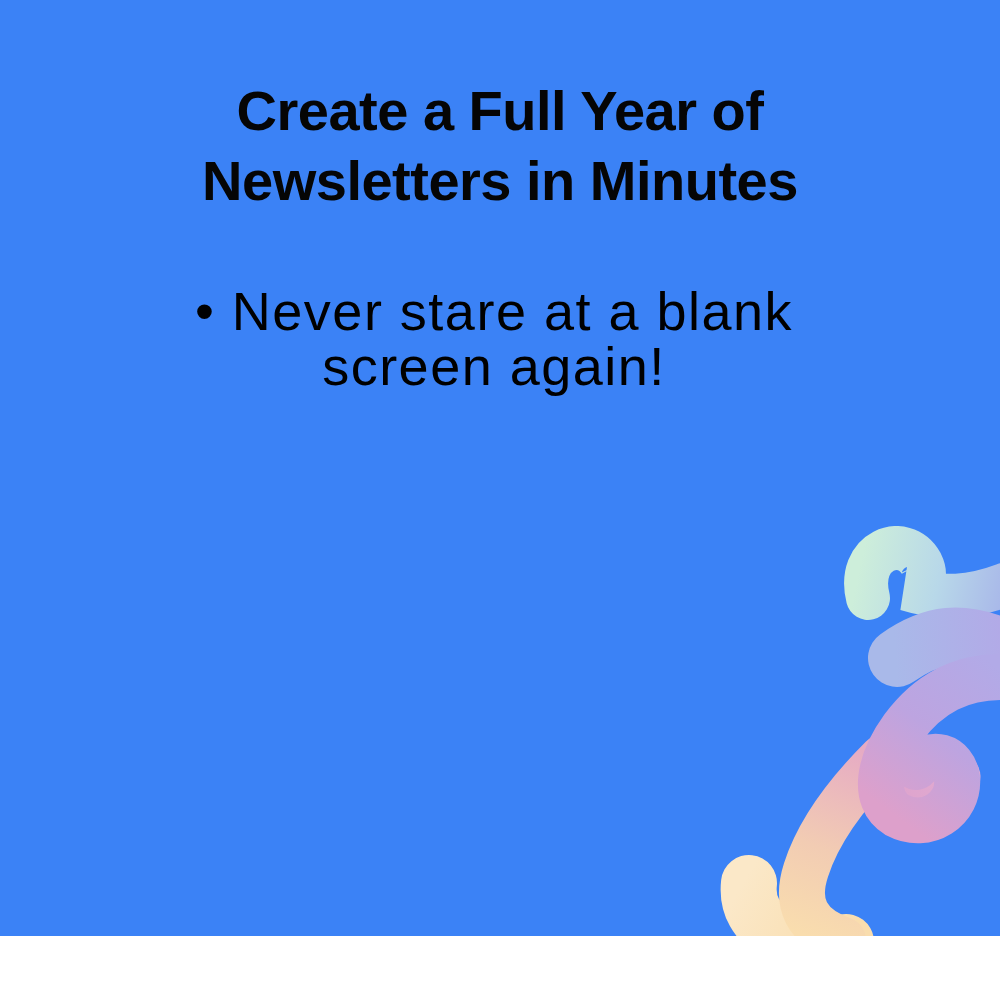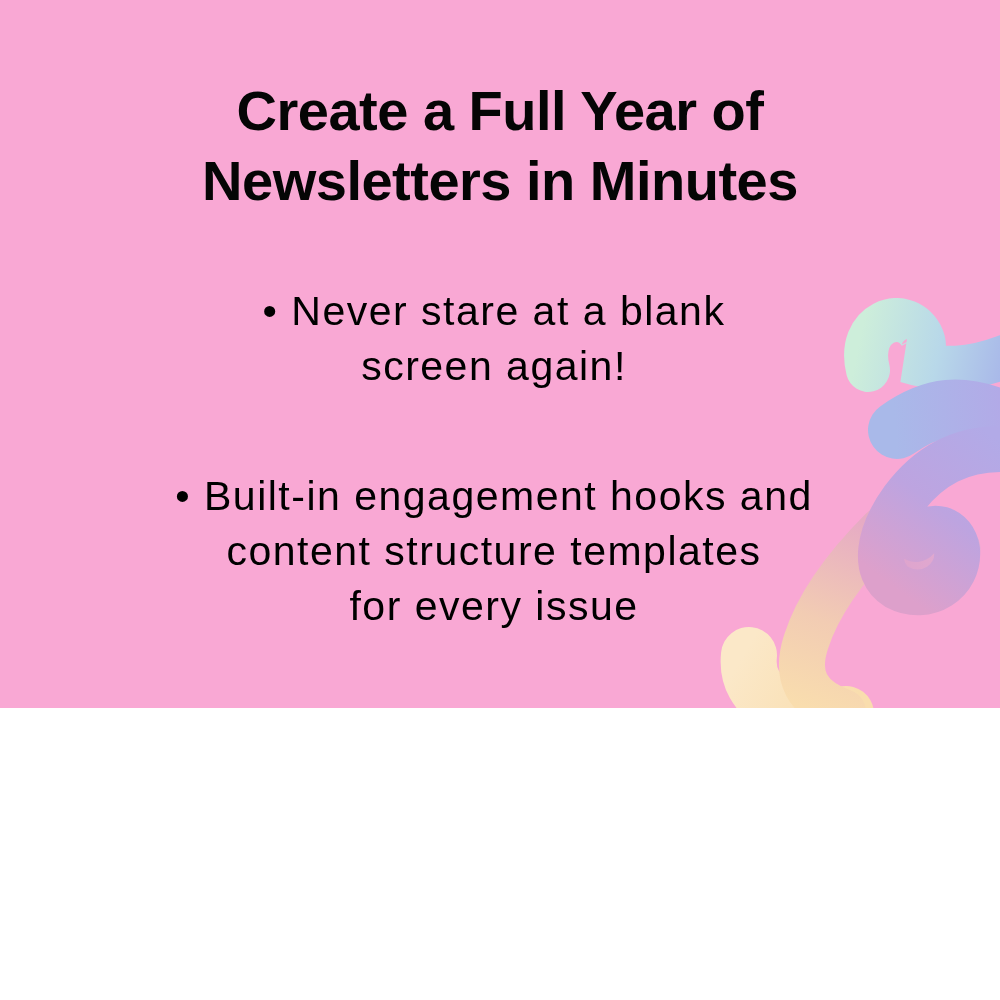--- a/index.html
+++ b/index.html
@@ -7,42 +7,42 @@
     padding: 0;
     width: 1000px;
     height: 1000px;
     background: #ffffff;
     overflow: hidden;
     font-family: "Liberation Sans", sans-serif;
   }
   .slide {
     position: relative;
     width: 1000px;
-    height: 708px;
-    background: #f9a8d4;
+    height: 936px;
+    background: #3b82f6;
   }
   .content {
     position: relative;
     z-index: 2;
     width: 1000px;
     padding-top: 76px;
     text-align: center;
     box-sizing: border-box;
   }
   .title {
     font-size: 56px;
     font-weight: 700;
     line-height: 70px;
     letter-spacing: -0.5px;
     color: #050505;
     margin: 0 0 68px 0;
     white-space: pre-line;
   }
   .bullet {
-    font-size: 41px;
+    font-size: 54px;
     font-weight: 400;
     line-height: 55px;
     letter-spacing: 1.5px;
     color: #000000;
     margin: 0 12px 75px 0;
     white-space: pre-line;
   }
   .bullet:last-child { margin-bottom: 0; }
   .swirl {
     position: absolute;
@@ -60,23 +60,20 @@
 <div class="slide">
 
   <div class="content">
     <h1 class="title">Create a Full Year of
 Newsletters in Minutes</h1>
 
     <p class="bullet">• Never stare at a blank
 screen again!</p>
 
 
-    <p class="bullet">• Built-in engagement hooks and
-content structure templates
-for every issue</p>
   </div>
 
   <svg class="swirl" viewBox="690 590 310 410" preserveAspectRatio="xMidYMid slice" aria-hidden="true">
     <defs>
       <linearGradient id="gradTop" gradientUnits="userSpaceOnUse" x1="860" y1="630" x2="1002" y2="660">
         <stop offset="0" stop-color="#cdeeda"></stop>
         <stop offset="0.55" stop-color="#b8d8e9"></stop>
         <stop offset="1" stop-color="#a9b9e9"></stop>
       </linearGradient>
       <linearGradient id="gradBand2" gradientUnits="userSpaceOnUse" x1="895" y1="720" x2="1002" y2="712">

